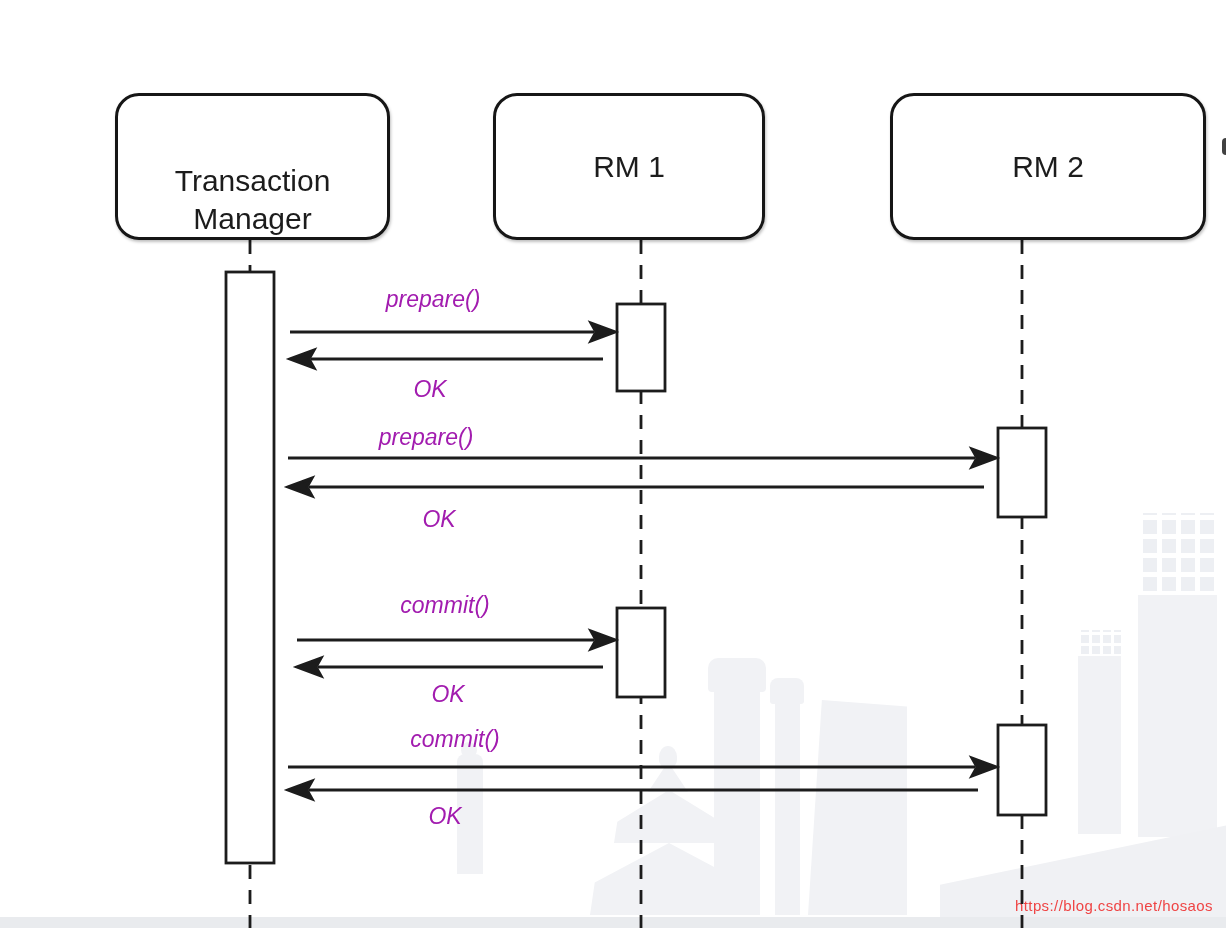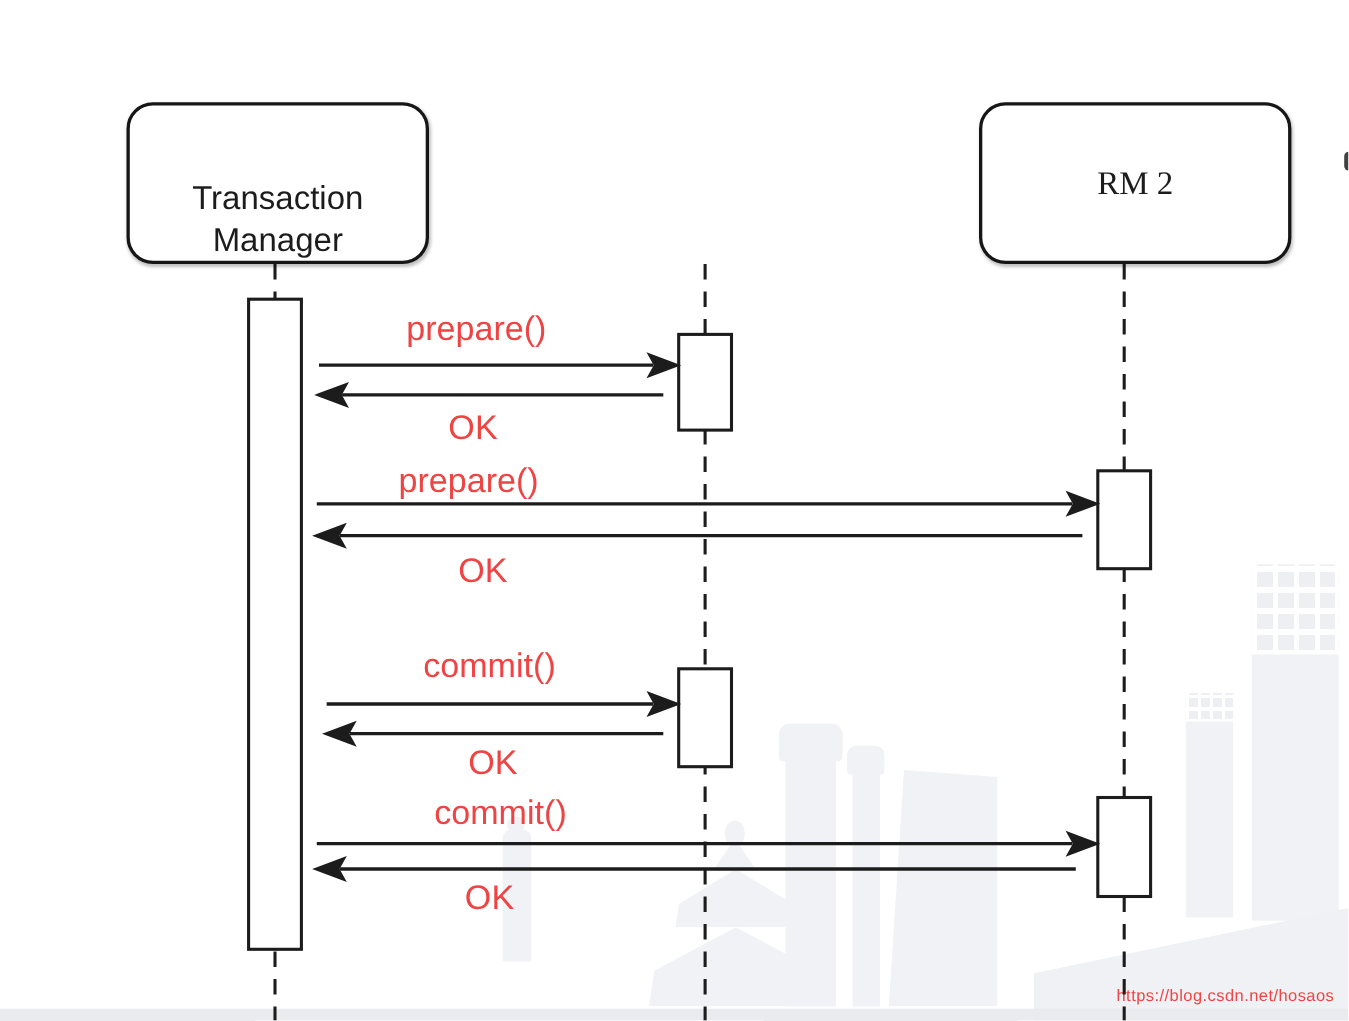--- a/index.html
+++ b/index.html
@@ -39,21 +39,21 @@
     position:absolute; top:93px; height:147px; box-sizing:border-box;
     background:#ffffff; border:3px solid #161616; border-radius:24px;
     display:flex; align-items:center; justify-content:center; text-align:center;
     font-size:30px; line-height:1.25; color:#1c1c1c; z-index:2;
     box-shadow:1px 2px 3px rgba(0,0,0,0.25);
   }
   .participant .plabel{display:inline-block; max-width:210px;}
   
   .msg{
     position:absolute; transform:translate(-50%,-50%);
-    font-size:31px; color:#ef4444; white-space:nowrap; z-index:2;
+    font-size:23px; color:#a21caf; white-space:nowrap; z-index:2;font-style:italic;
   }
   
   .edge-artifact{
     position:absolute; right:0; top:138px; width:4px; height:17px;
     background:#414141; border-radius:4px 0 0 4px; z-index:3;
   }
 </style>
 </head>
 <body>
 
@@ -131,21 +131,24 @@
       <g>
         <line x1="978" y1="790" x2="309" y2="790"></line>
         <polygon points="288,790 312,781 307,790 312,799"></polygon>
       </g>
     </g>
   </svg>
 
   <div class="participant" style="left:115px; width:275px;align-items:flex-end;">
     <span class="plabel">Transaction Manager</span>
   </div>
-  <div class="participant" style="left:890px; width:284px;font-family:Liberation Serif, serif;">
+  <div class="participant" style="left:493px; width:272px;">
+    <span class="plabel">RM 1</span>
+  </div>
+  <div class="participant" style="left:890px; width:316px;">
     <span class="plabel">RM 2</span>
   </div>
 
   <div class="msg" style="left:433px; top:299px;">prepare()</div>
   <div class="msg" style="left:430px; top:389px;">OK</div>
   <div class="msg" style="left:426px; top:437px;">prepare()</div>
   <div class="msg" style="left:439px; top:519px;">OK</div>
   <div class="msg" style="left:445px; top:605px;">commit()</div>
   <div class="msg" style="left:448px; top:694px;">OK</div>
   <div class="msg" style="left:455px; top:739px;">commit()</div>

